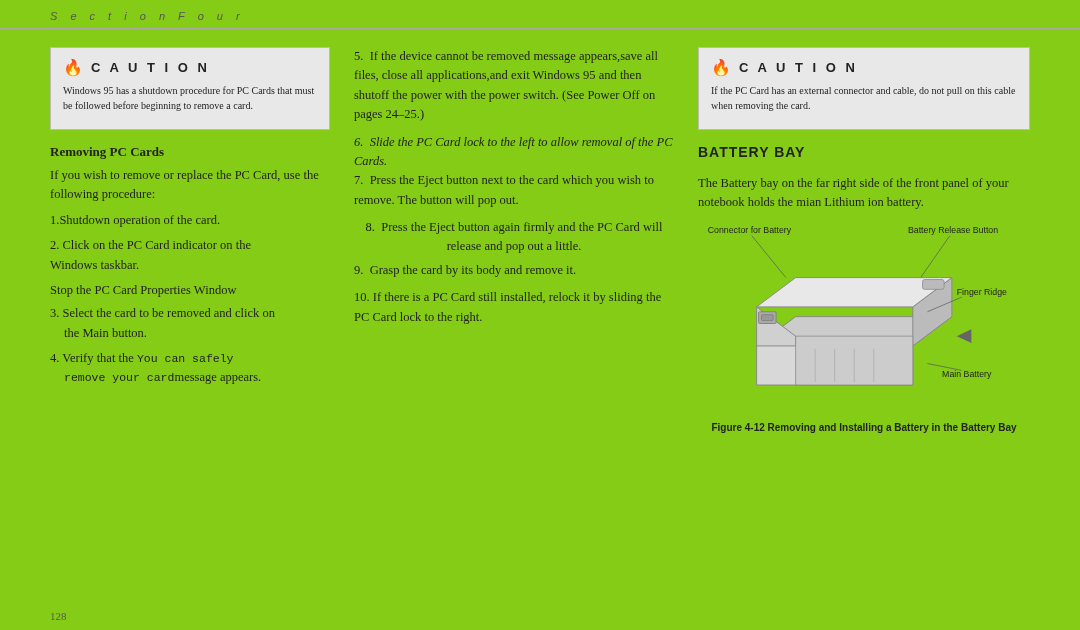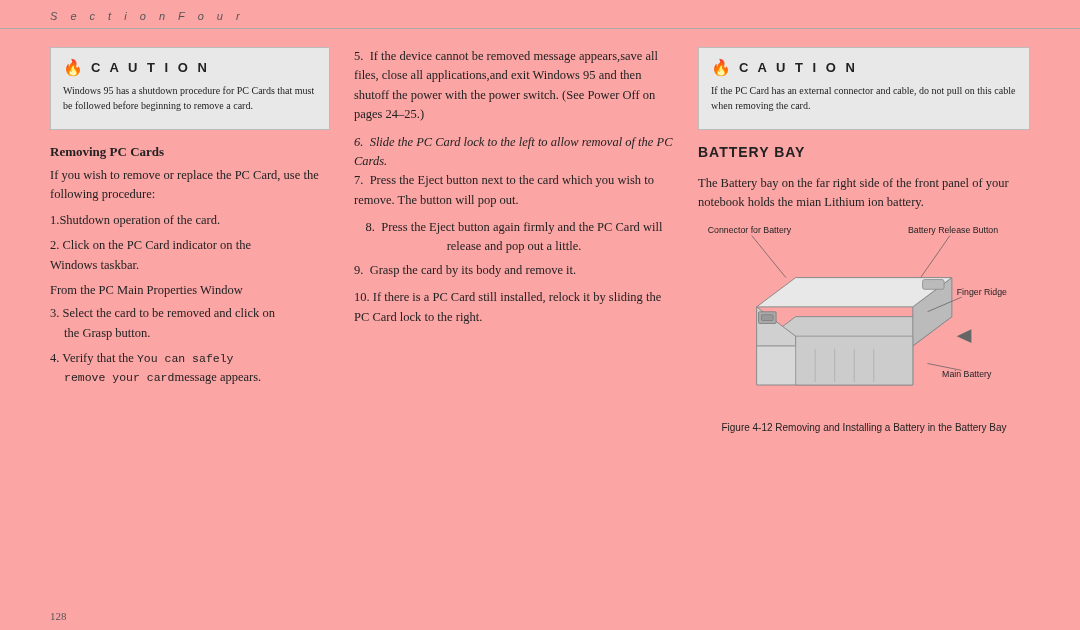--- a/index.html
+++ b/index.html
@@ -8,21 +8,21 @@
       font-family: Georgia, 'Times New Roman', serif;
       font-size: 13px;
       color: #222;
       width: 1080px;
       height: 630px;
       overflow: hidden;
     }
     .page {
       width: 1080px;
       height: 630px;
-      background: #fca5a5;
+      background: #84cc16;
       display: flex;
       flex-direction: column;
       padding: 0;
     }
     .header {
       border-bottom: 1px solid #aaa;
       padding: 10px 50px 6px 50px;
       display: flex;
       align-items: center;
     }
@@ -114,21 +114,21 @@
       padding-left: 14px;
     }
     .figure-caption {
       font-family: Arial, sans-serif;
       font-size: 10px;
       text-align: center;
       margin-top: 4px;
       color: #222;
     }
     .figure-caption strong {
-      font-weight: normal;
+      font-weight: bold;
     }
     .page-number {
       font-size: 11px;
       color: #555;
       padding: 4px 46px 8px 50px;
     }
     .diagram-container {
       position: relative;
       width: 100%;
     }
@@ -160,24 +160,24 @@
       </div>
 
       <div>
         <div class="section-title">Removing PC Cards</div>
         <p>If you wish to remove or replace the PC Card, use the following procedure:</p>
         <p>1.Shutdown operation of the card.</p>
         <p>
           <span>2. Click on the PC Card indicator on the</span><br>
           <span>Windows taskbar.</span>
         </p>
-        <p class="from-window">From the PC Main Properties Window</p>
+        <p class="from-window">Stop the PC Card Properties Window</p>
         <p>
           <span>3.  Select the card to be removed and click on</span><br>
-          <span class="indent">the Grasp button.</span>
+          <span class="indent">the Main button.</span>
         </p>
         <p>
           <span>4.  Verify that the </span><span class="mono">You can safely</span><br>
           <span class="indent mono">remove your card</span><span>message appears.</span>
         </p>
       </div>
     </div>
 
     <div class="col-mid">
       <ol start="5" style="list-style:none; padding-left:0;">

